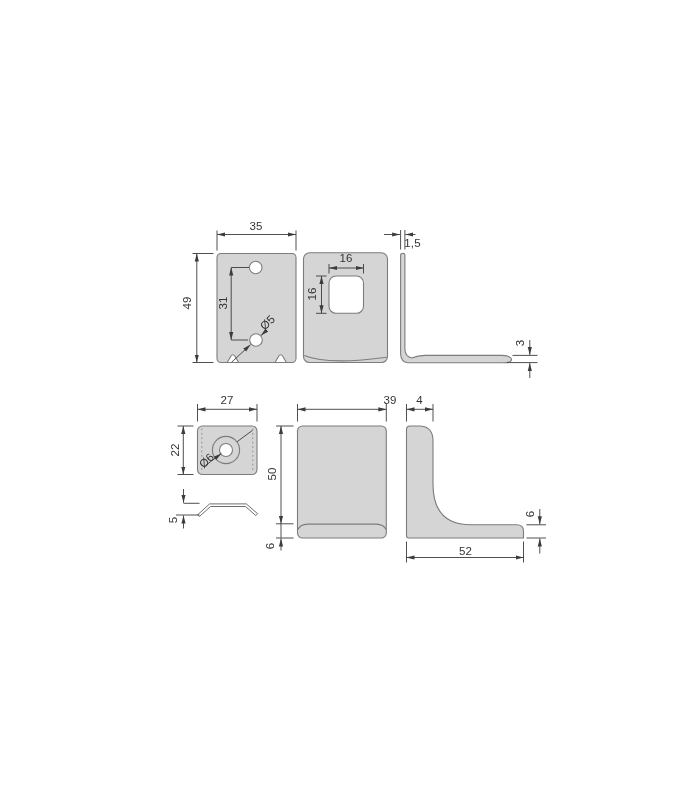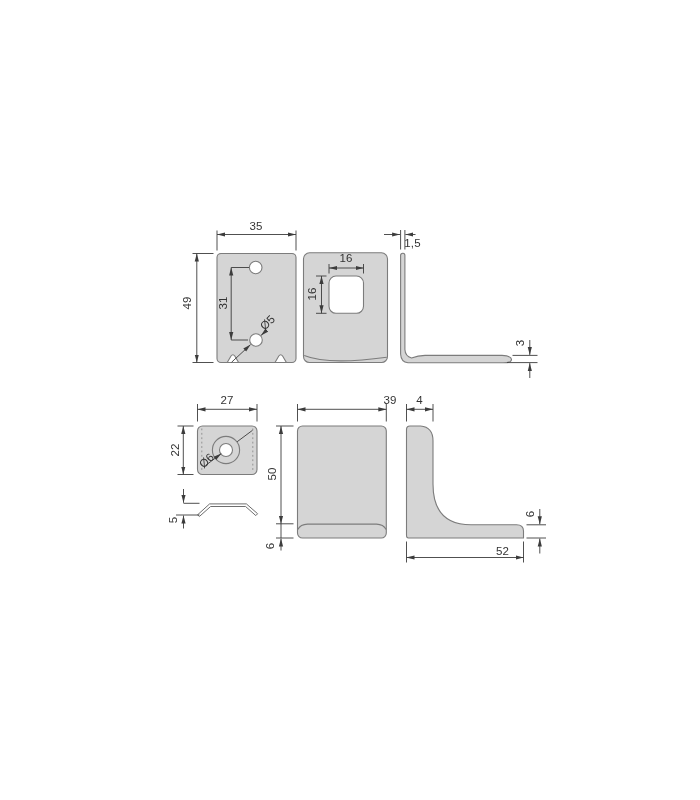--- a/index.html
+++ b/index.html
@@ -136,15 +136,15 @@
   <div class="dim-label rot45" style="left:207px;top:460.5px;">Ø6</div>
 
   <div class="dim-label rot90" style="left:173.5px;top:520px;">5</div>
 
   <div class="dim-label" style="left:342px;top:401px;margin-left:48px;">39</div>
   <div class="dim-label rot90" style="left:272.5px;top:474px;">50</div>
   <div class="dim-label rot90" style="left:270.5px;top:546px;">6</div>
 
   <div class="dim-label" style="left:419.5px;top:401px;">4</div>
   <div class="dim-label rot90" style="left:531px;top:513.5px;">6</div>
-  <div class="dim-label" style="left:465.5px;top:551.5px;margin-left:37px;">52</div>
+  <div class="dim-label" style="left:465.5px;top:551.5px;">52</div>
 
 </div>
 
 </body></html>

